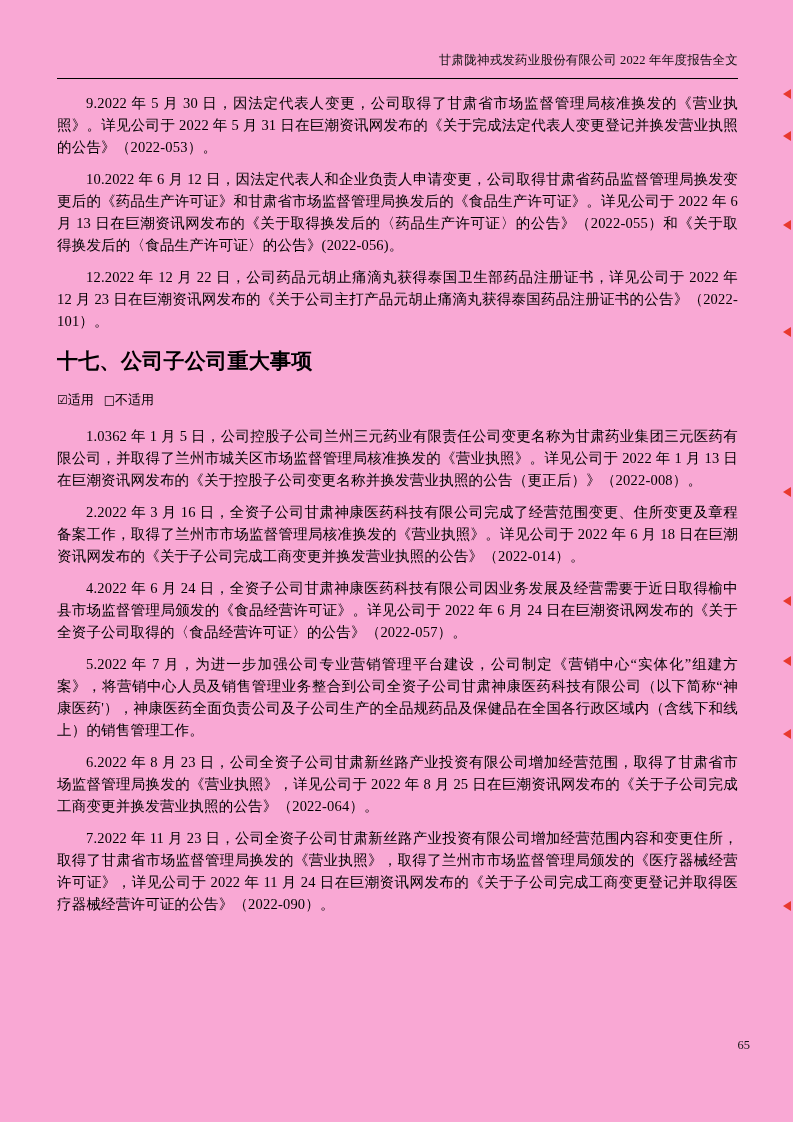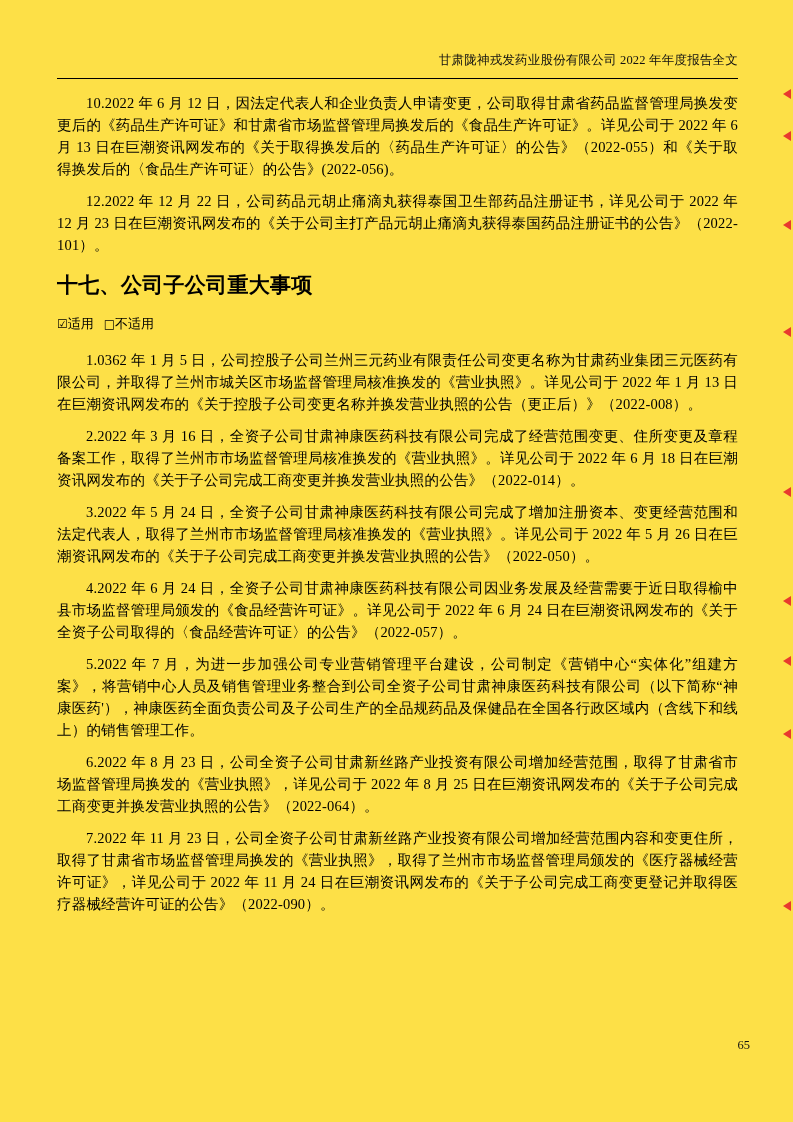--- a/index.html
+++ b/index.html
@@ -4,21 +4,21 @@
 <style>
   html, body {
     margin: 0;
     padding: 0;
     background: #ffffff;
   }
   .page {
     position: relative;
     width: 793px;
     height: 1122px;
-    background: #fde047;
+    background: #f9a8d4;
     color: #000000;
     font-family: "Liberation Serif", "DejaVu Serif", serif;
     overflow: hidden;
   }
   .content {
     position: absolute;
     left: 57px;
     top: 52px;
     width: 681px;
   }
@@ -81,32 +81,32 @@
 </style>
 </head>
 <body>
 
 <div class="page" id="page">
   <div class="content">
 
     <div class="doc-header">甘肃陇神戎发药业股份有限公司 2022 年年度报告全文</div>
     <hr class="header-rule">
 
+    <p class="body-par">9.2022 年 5 月 30 日，因法定代表人变更，公司取得了甘肃省市场监督管理局核准换发的《营业执照》。详见公司于 2022 年 5 月 31 日在巨潮资讯网发布的《关于完成法定代表人变更登记并换发营业执照的公告》（2022-053）。</p>
     <p class="body-par">10.2022 年 6 月 12 日，因法定代表人和企业负责人申请变更，公司取得甘肃省药品监督管理局换发变更后的《药品生产许可证》和甘肃省市场监督管理局换发后的《食品生产许可证》。详见公司于 2022 年 6 月 13 日在巨潮资讯网发布的《关于取得换发后的〈药品生产许可证〉的公告》（2022-055）和《关于取得换发后的〈食品生产许可证〉的公告》(2022-056)。</p>
     <p class="body-par">12.2022 年 12 月 22 日，公司药品元胡止痛滴丸获得泰国卫生部药品注册证书，详见公司于 2022 年 12 月 23 日在巨潮资讯网发布的《关于公司主打产品元胡止痛滴丸获得泰国药品注册证书的公告》（2022-101）。</p>
 
     <h2 class="section-heading">十七、公司子公司重大事项</h2>
 
     <div class="applicability">
       <span class="opt"><span class="checkbox-glyph">☑</span><span>适用</span></span><span class="opt"><span class="checkbox-glyph">□</span><span>不适用</span></span>
     </div>
 
     <p class="body-par">1.0362 年 1 月 5 日，公司控股子公司兰州三元药业有限责任公司变更名称为甘肃药业集团三元医药有限公司，并取得了兰州市城关区市场监督管理局核准换发的《营业执照》。详见公司于 2022 年 1 月 13 日在巨潮资讯网发布的《关于控股子公司变更名称并换发营业执照的公告（更正后）》（2022-008）。</p>
     <p class="body-par">2.2022 年 3 月 16 日，全资子公司甘肃神康医药科技有限公司完成了经营范围变更、住所变更及章程备案工作，取得了兰州市市场监督管理局核准换发的《营业执照》。详见公司于 2022 年 6 月 18 日在巨潮资讯网发布的《关于子公司完成工商变更并换发营业执照的公告》（2022-014）。</p>
-    <p class="body-par">3.2022 年 5 月 24 日，全资子公司甘肃神康医药科技有限公司完成了增加注册资本、变更经营范围和法定代表人，取得了兰州市市场监督管理局核准换发的《营业执照》。详见公司于 2022 年 5 月 26 日在巨潮资讯网发布的《关于子公司完成工商变更并换发营业执照的公告》（2022-050）。</p>
     <p class="body-par">4.2022 年 6 月 24 日，全资子公司甘肃神康医药科技有限公司因业务发展及经营需要于近日取得榆中县市场监督管理局颁发的《食品经营许可证》。详见公司于 2022 年 6 月 24 日在巨潮资讯网发布的《关于全资子公司取得的〈食品经营许可证〉的公告》（2022-057）。</p>
     <p class="body-par">5.2022 年 7 月，为进一步加强公司专业营销管理平台建设，公司制定《营销中心“实体化”组建方案》，将营销中心人员及销售管理业务整合到公司全资子公司甘肃神康医药科技有限公司（以下简称“神康医药'），神康医药全面负责公司及子公司生产的全品规药品及保健品在全国各行政区域内（含线下和线上）的销售管理工作。</p>
     <p class="body-par">6.2022 年 8 月 23 日，公司全资子公司甘肃新丝路产业投资有限公司增加经营范围，取得了甘肃省市场监督管理局换发的《营业执照》，详见公司于 2022 年 8 月 25 日在巨潮资讯网发布的《关于子公司完成工商变更并换发营业执照的公告》（2022-064）。</p>
     <p class="body-par">7.2022 年 11 月 23 日，公司全资子公司甘肃新丝路产业投资有限公司增加经营范围内容和变更住所，取得了甘肃省市场监督管理局换发的《营业执照》，取得了兰州市市场监督管理局颁发的《医疗器械经营许可证》，详见公司于 2022 年 11 月 24 日在巨潮资讯网发布的《关于子公司完成工商变更登记并取得医疗器械经营许可证的公告》（2022-090）。</p>
 
   </div>
 
   <div class="page-number">65</div>
 <div class="edge-marker" style="top: 89px; border-right-color: rgb(232, 57, 46);"></div>
     <div class="edge-marker" style="top: 131px; border-right-color: rgb(232, 57, 46);"></div>

